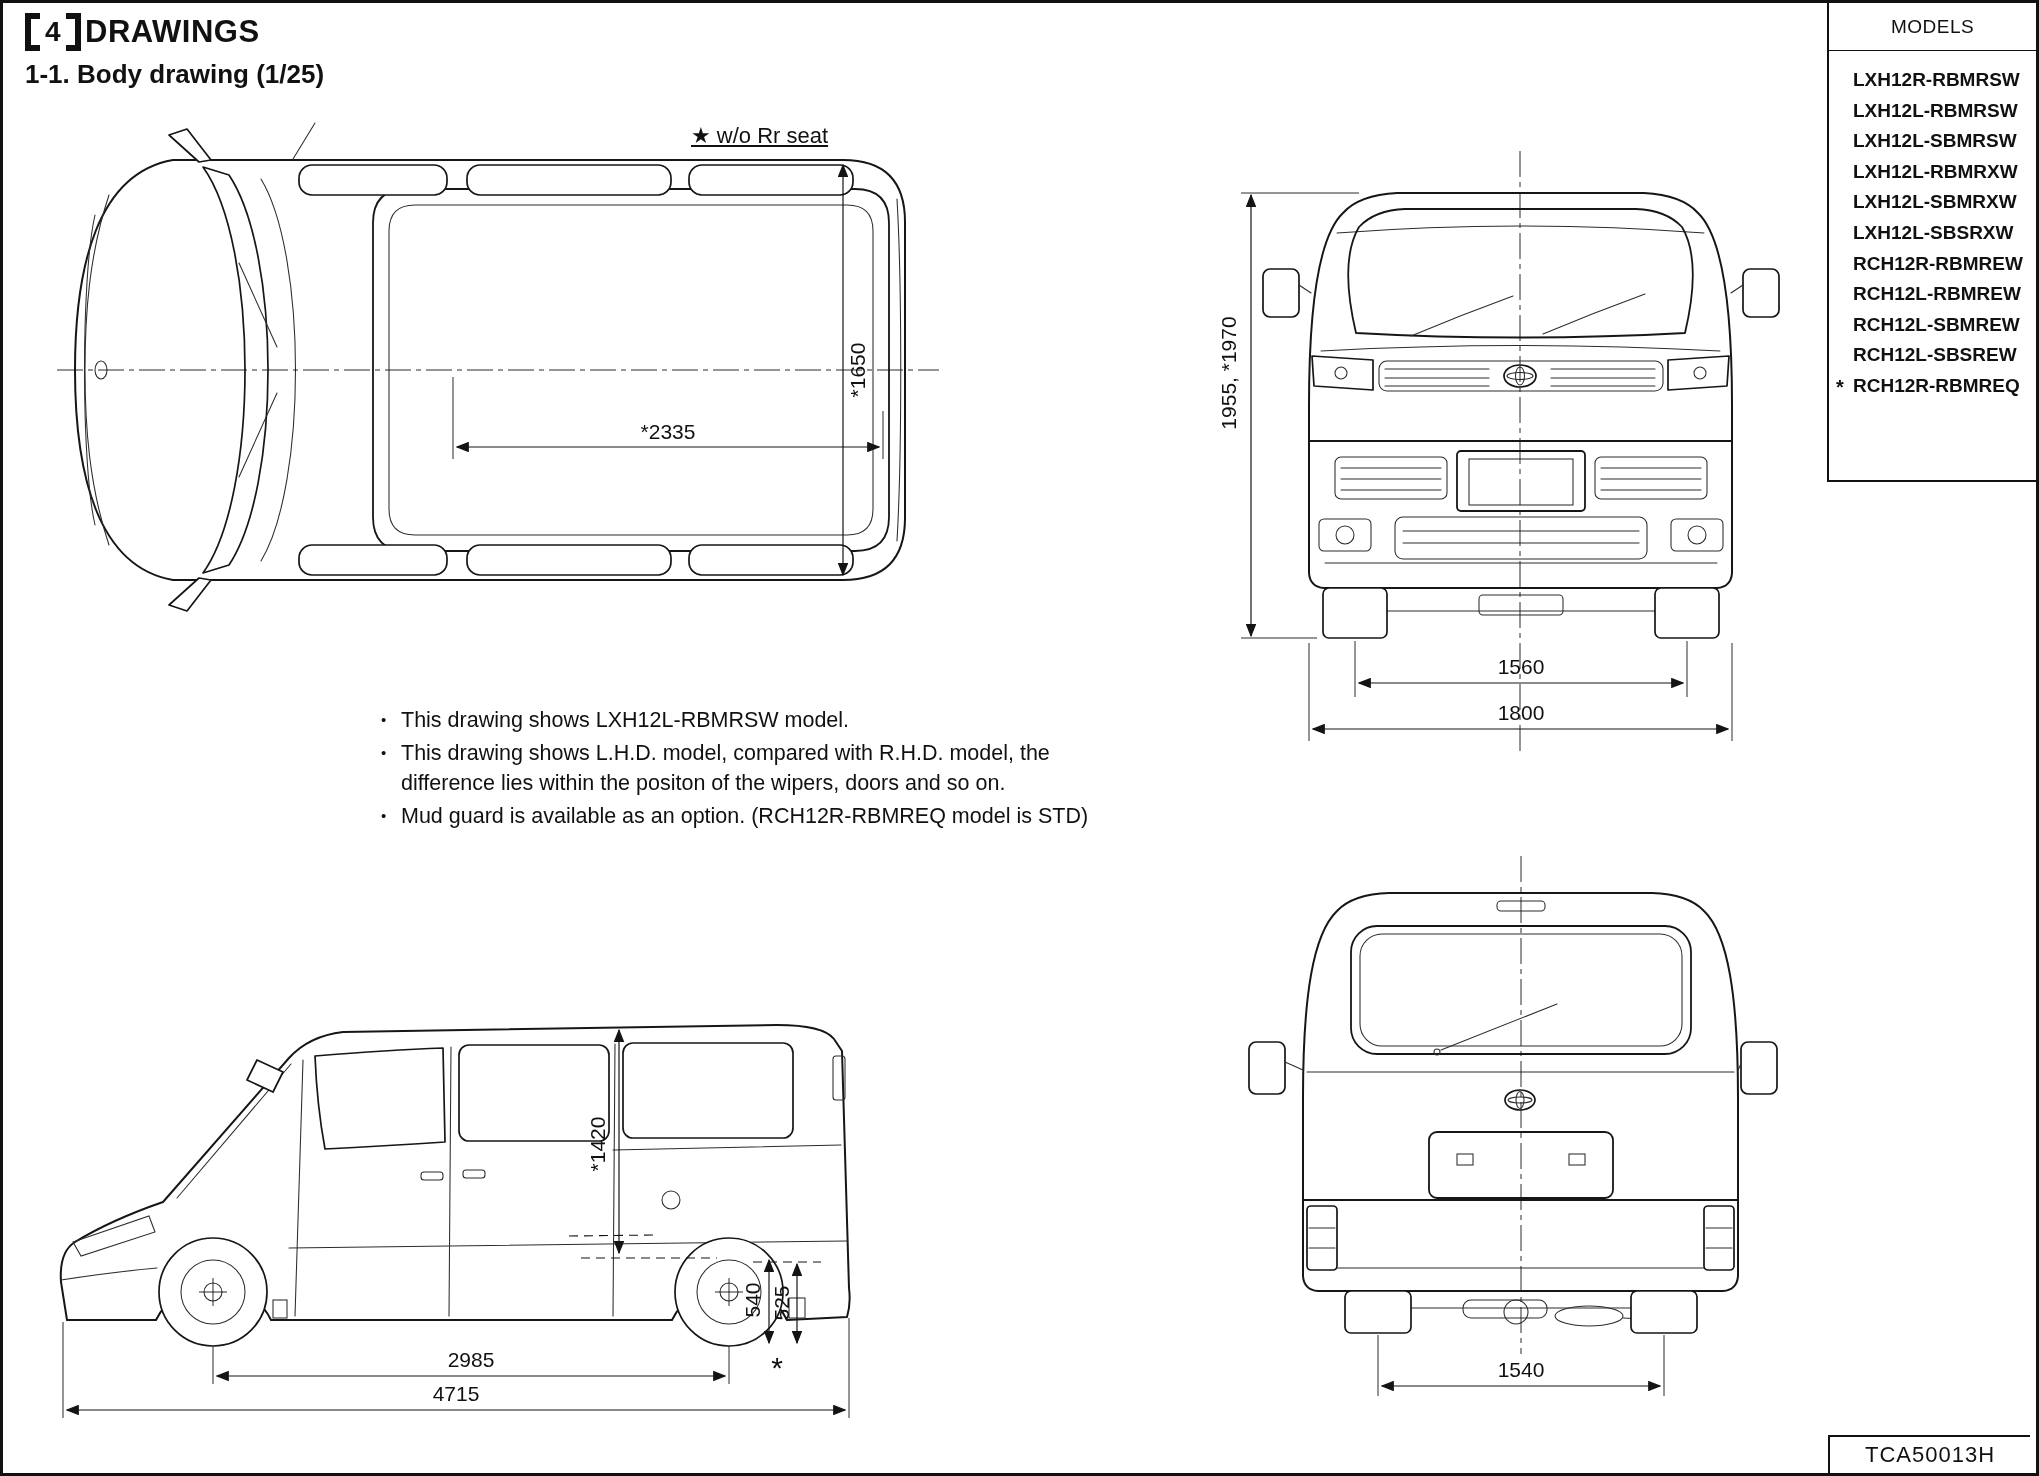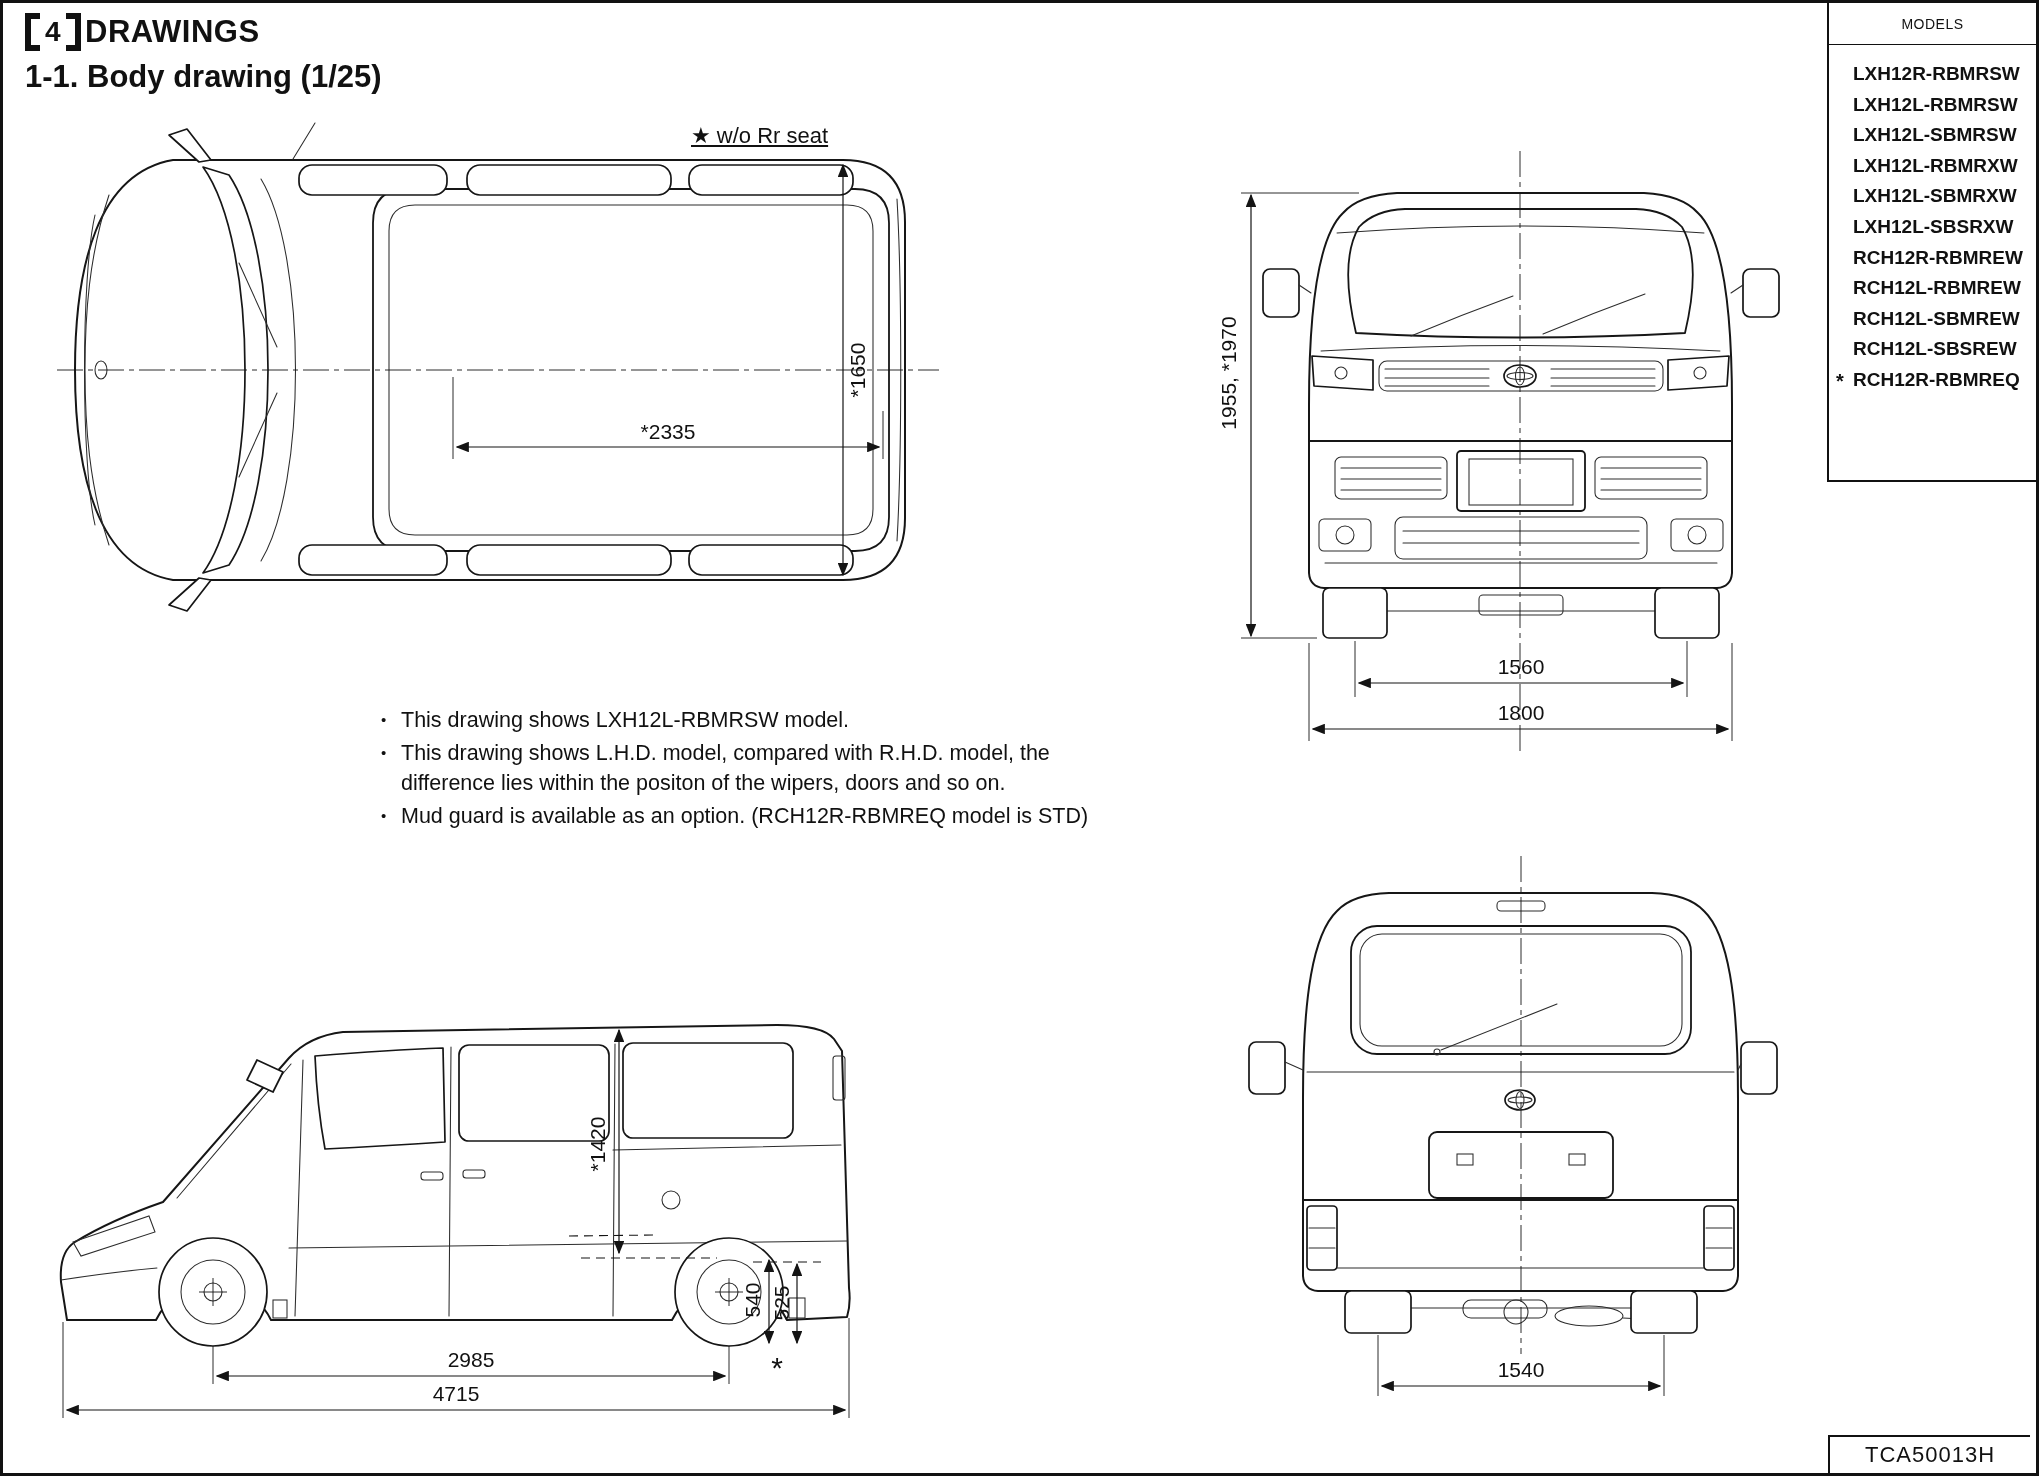--- a/index.html
+++ b/index.html
@@ -8,28 +8,28 @@
     background:#ffffff;border:3px solid #111;overflow:hidden;
     font-family:"Liberation Sans",sans-serif;color:#111;
   }
   
   .title-block{position:absolute;left:22px;top:10px;}
   .main-title{font-weight:bold;font-size:31px;letter-spacing:.5px;display:flex;align-items:center;gap:4px;}
   .lbr{display:inline-block;width:9px;height:26px;border:6px solid #111;border-right:none;}
   .rbr{display:inline-block;width:9px;height:26px;border:6px solid #111;border-left:none;}
   .sec-num{font-size:28px;font-weight:bold;margin:0 1px;}
   .title-text{margin-left:0;}
-  .subtitle{font-weight:bold;font-size:31px;margin-top:8px;}
+  .subtitle{font-weight:bold;font-size:26px;margin-top:8px;}
   .star-note{position:absolute;left:688px;top:120px;font-size:22px;text-decoration:underline;}
   
   .models-panel{
     position:absolute;right:0;top:0;width:207px;height:477px;
     border-left:2px solid #111;border-bottom:2px solid #111;background:#fff;
   }
-  .models-header{font-size:14px;letter-spacing:.5px;text-align:center;padding:13px 0 12px 0;border-bottom:1.5px solid #111;}
+  .models-header{font-size:19px;letter-spacing:.5px;text-align:center;padding:13px 0 12px 0;border-bottom:1.5px solid #111;}
   .models-list{padding:14px 0 0 24px;position:relative;font-weight:bold;}
   .model-row{position:relative;font-size:19px;line-height:30.6px;white-space:nowrap;}
   .model-star{position:absolute;left:-17px;top:1px;font-size:20px;}
   
   .notes{position:absolute;left:378px;top:702px;width:722px;font-size:21.5px;line-height:1.42;}
   .note-row{display:flex;margin-bottom:2px;}
   .note-bullet{width:20px;flex:0 0 20px;font-size:15px;line-height:30px;}
   .note-text{flex:1;}
   
   .doc-code-box{

